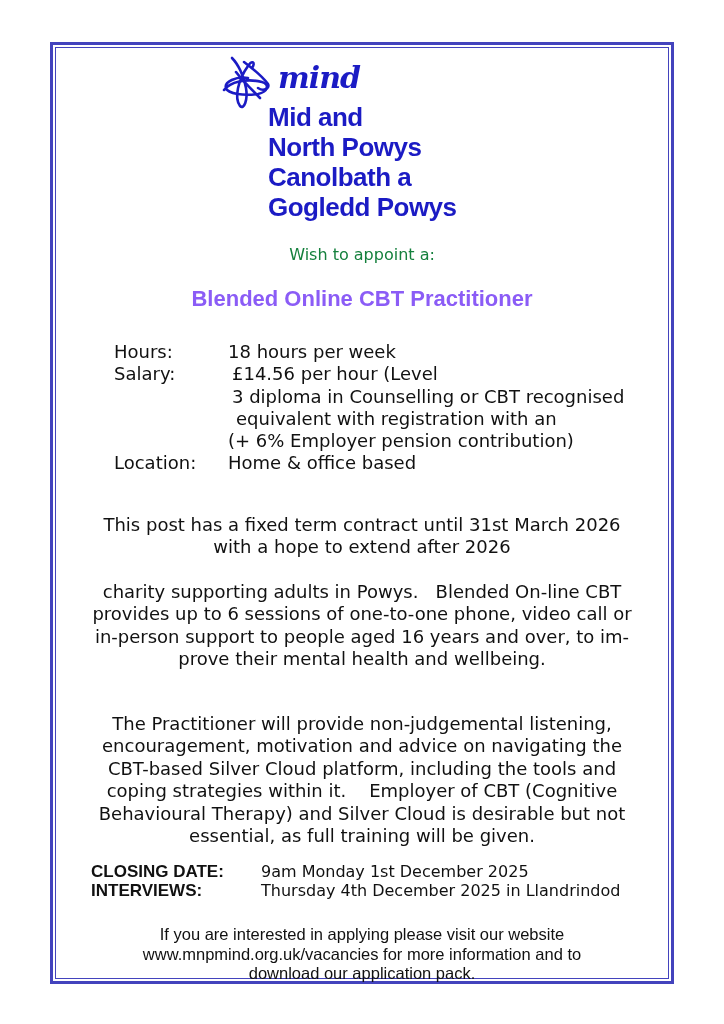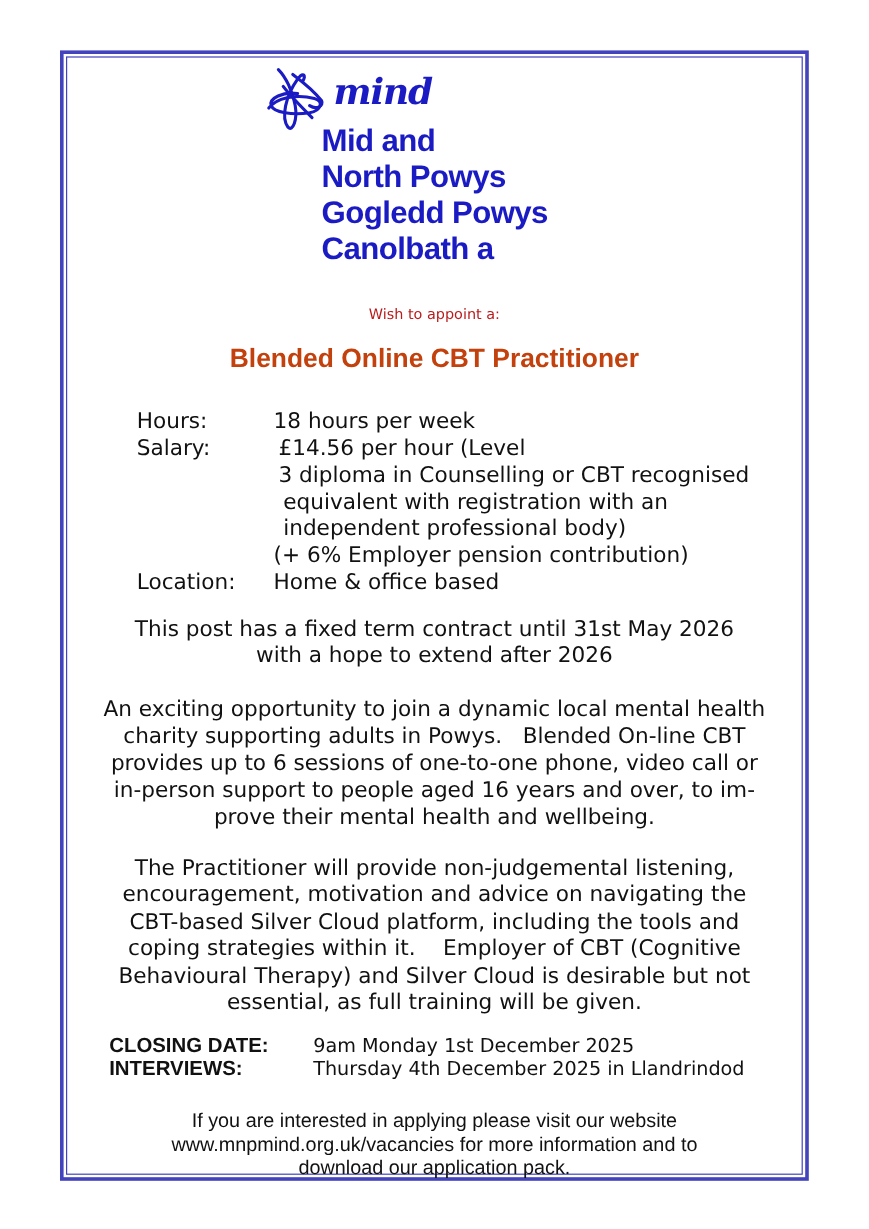--- a/index.html
+++ b/index.html
@@ -10,23 +10,23 @@
   .frame-inner { position:absolute; left:2px; top:2px; right:2px; bottom:2px;
            border:1px solid #4343bd; }
   .logo { position:absolute; left:222px; top:54px; width:260px; height:170px;font-weight:bold; }
   .logo svg { position:absolute; left:0; top:0; }
   .logo-word { position:absolute; left:56px; top:6px; font-family:"DejaVu Serif", serif;
            font-style:italic; font-size:30px; color:#1b1bc4; letter-spacing:-1px; }
   .logo-lines { position:absolute; left:46px; top:48px; font-family:"Liberation Sans", sans-serif;
            font-size:26px; line-height:30px; color:#1b1bc4; letter-spacing:-0.5px; }
   .logo-lines div { white-space:nowrap; }
   .center { position:absolute; left:52px; width:620px; text-align:center; }
-  .wish { top:255px; font-size:12px; color:#b91c1c; }
+  .wish { top:245px; font-size:16px; color:#15803d; }
   .title { top:286px; font-family:"Liberation Sans", sans-serif; font-weight:bold;
-           font-size:22px; color:#c2410c; }
+           font-size:22px; color:#8b5cf6; }
   .details { position:absolute; left:114px; top:341px; font-size:18px; line-height:22.3px; color:#111; }
   .drow { display:flex; white-space:nowrap; }
   .dlabel { width:114px; }
   .dval { white-space:nowrap; }
   .indent1 { padding-left:4px; }
   .indent2 { padding-left:8px; }
   .para { font-size:18px; line-height:22.4px; color:#111; }
   .p1 { top:514px; }
   .p2 { top:581px; }
   .p3 { top:713px; }
@@ -48,22 +48,22 @@
       <path d="M10 4 C 16 10, 22 22, 24 34 C 26 46, 22 56, 18 52 C 12 44, 16 26, 26 12 C 30 6, 34 8, 30 14"></path>
       <path d="M2 36 C 8 28, 24 24, 40 28 C 48 30, 46 38, 36 40 C 22 42, 6 40, 4 34 C 2 28, 14 22, 26 24"></path>
       <path d="M22 8 C 30 14, 40 22, 46 30 C 48 34, 42 38, 36 34"></path>
       <path d="M14 18 C 20 26, 28 34, 38 44"></path>
     </g>
   </svg>
   <div class="logo-word">mind</div>
   <div class="logo-lines">
     <div>Mid and</div>
     <div>North Powys</div>
+    <div>Canolbath a</div>
     <div>Gogledd Powys</div>
-    <div>Canolbath a</div>
   </div>
 </div>
 
 <div class="center wish">Wish to appoint a:</div>
 
 <div class="center title">Blended Online CBT Practitioner</div>
 
 <div class="details">
   <div class="drow">
     <span class="dlabel">Hours:</span>
@@ -76,39 +76,37 @@
   <div class="drow">
     <span class="dlabel"></span>
     <span class="dval indent1">3 diploma in Counselling or CBT recognised</span>
   </div>
   <div class="drow">
     <span class="dlabel"></span>
     <span class="dval indent2">equivalent with registration with an</span>
   </div>
   <div class="drow">
     <span class="dlabel"></span>
-    <span class="dval indent2">independent professional body)</span>
   </div>
   <div class="drow">
     <span class="dlabel"></span>
     <span class="dval">(+ 6% Employer pension contribution)</span>
   </div>
   <div class="drow">
     <span class="dlabel">Location:</span>
     <span class="dval">Home &amp; office based</span>
   </div>
 </div>
 
 <div class="center para p1">
-  <div>This post has a fixed term contract until 31st May 2026</div>
+  <div>This post has a fixed term contract until 31st March 2026</div>
   <div>with a hope to extend after 2026</div>
 </div>
 
 <div class="center para p2">
-  <div style="white-space:pre">An exciting opportunity to join a dynamic local mental health</div>
   <div style="white-space:pre">charity supporting adults in Powys.   Blended On-line CBT</div>
   <div style="white-space:pre">provides up to 6 sessions of one-to-one phone, video call or</div>
   <div style="white-space:pre">in-person support to people aged 16 years and over, to im-</div>
   <div style="white-space:pre">prove their mental health and wellbeing.</div>
 </div>
 
 <div class="center para p3">
   <div style="white-space:pre">The Practitioner will provide non-judgemental listening,</div>
   <div style="white-space:pre">encouragement, motivation and advice on navigating the</div>
   <div style="white-space:pre">CBT-based Silver Cloud platform, including the tools and</div>

